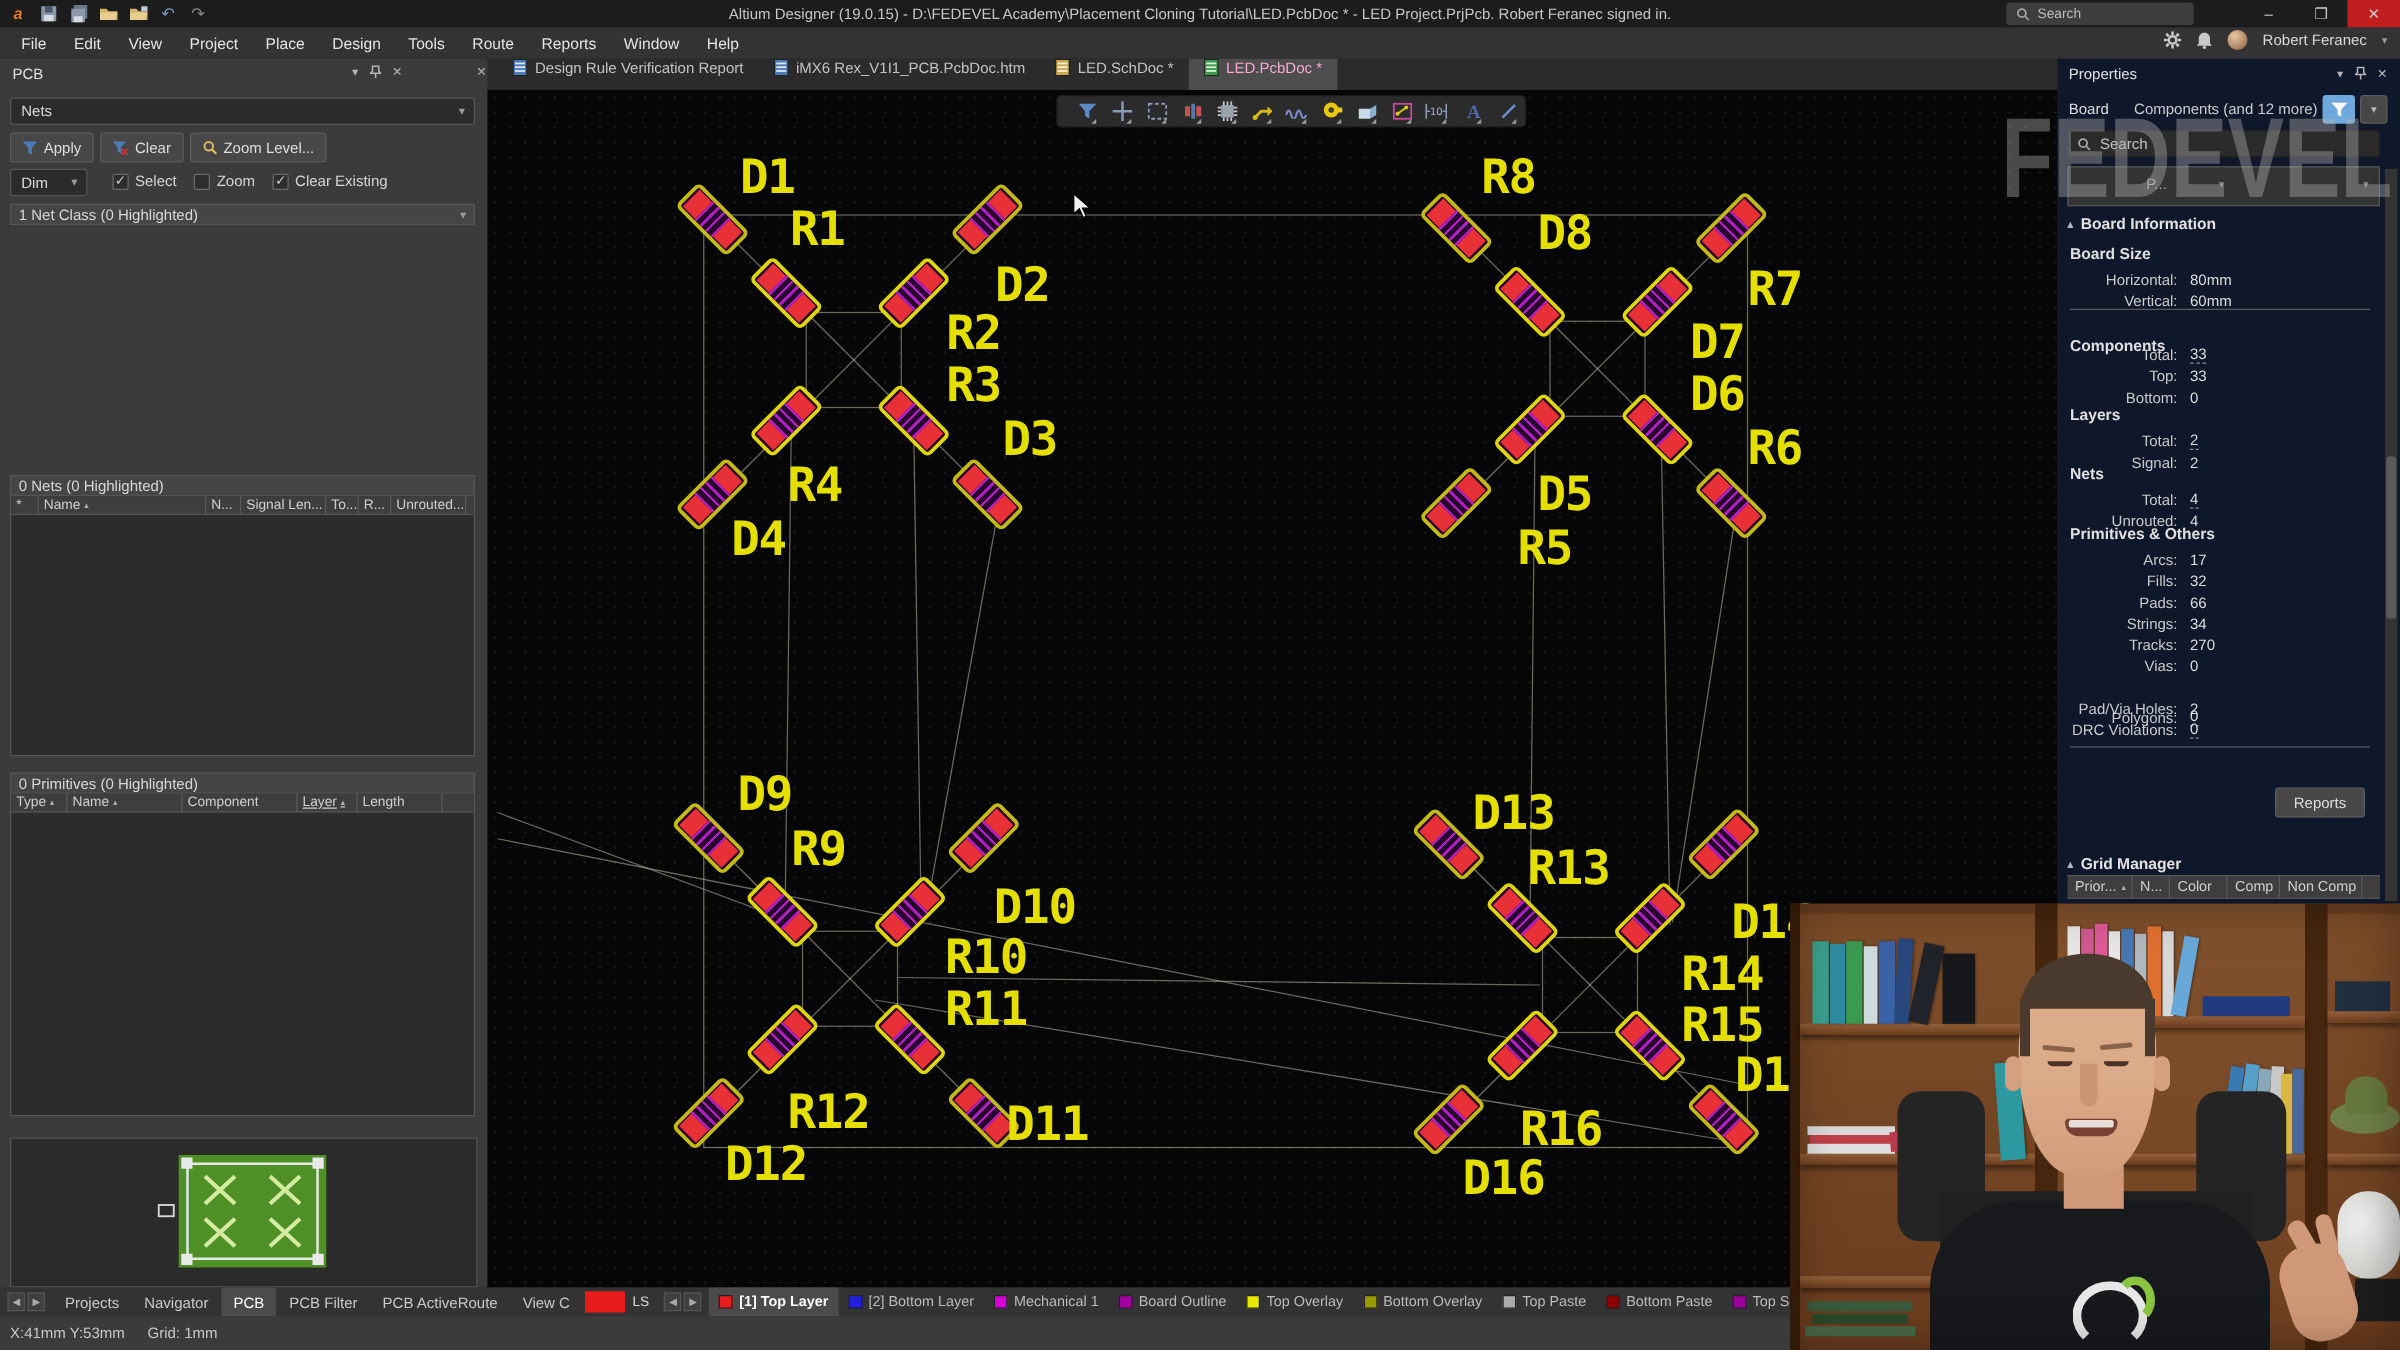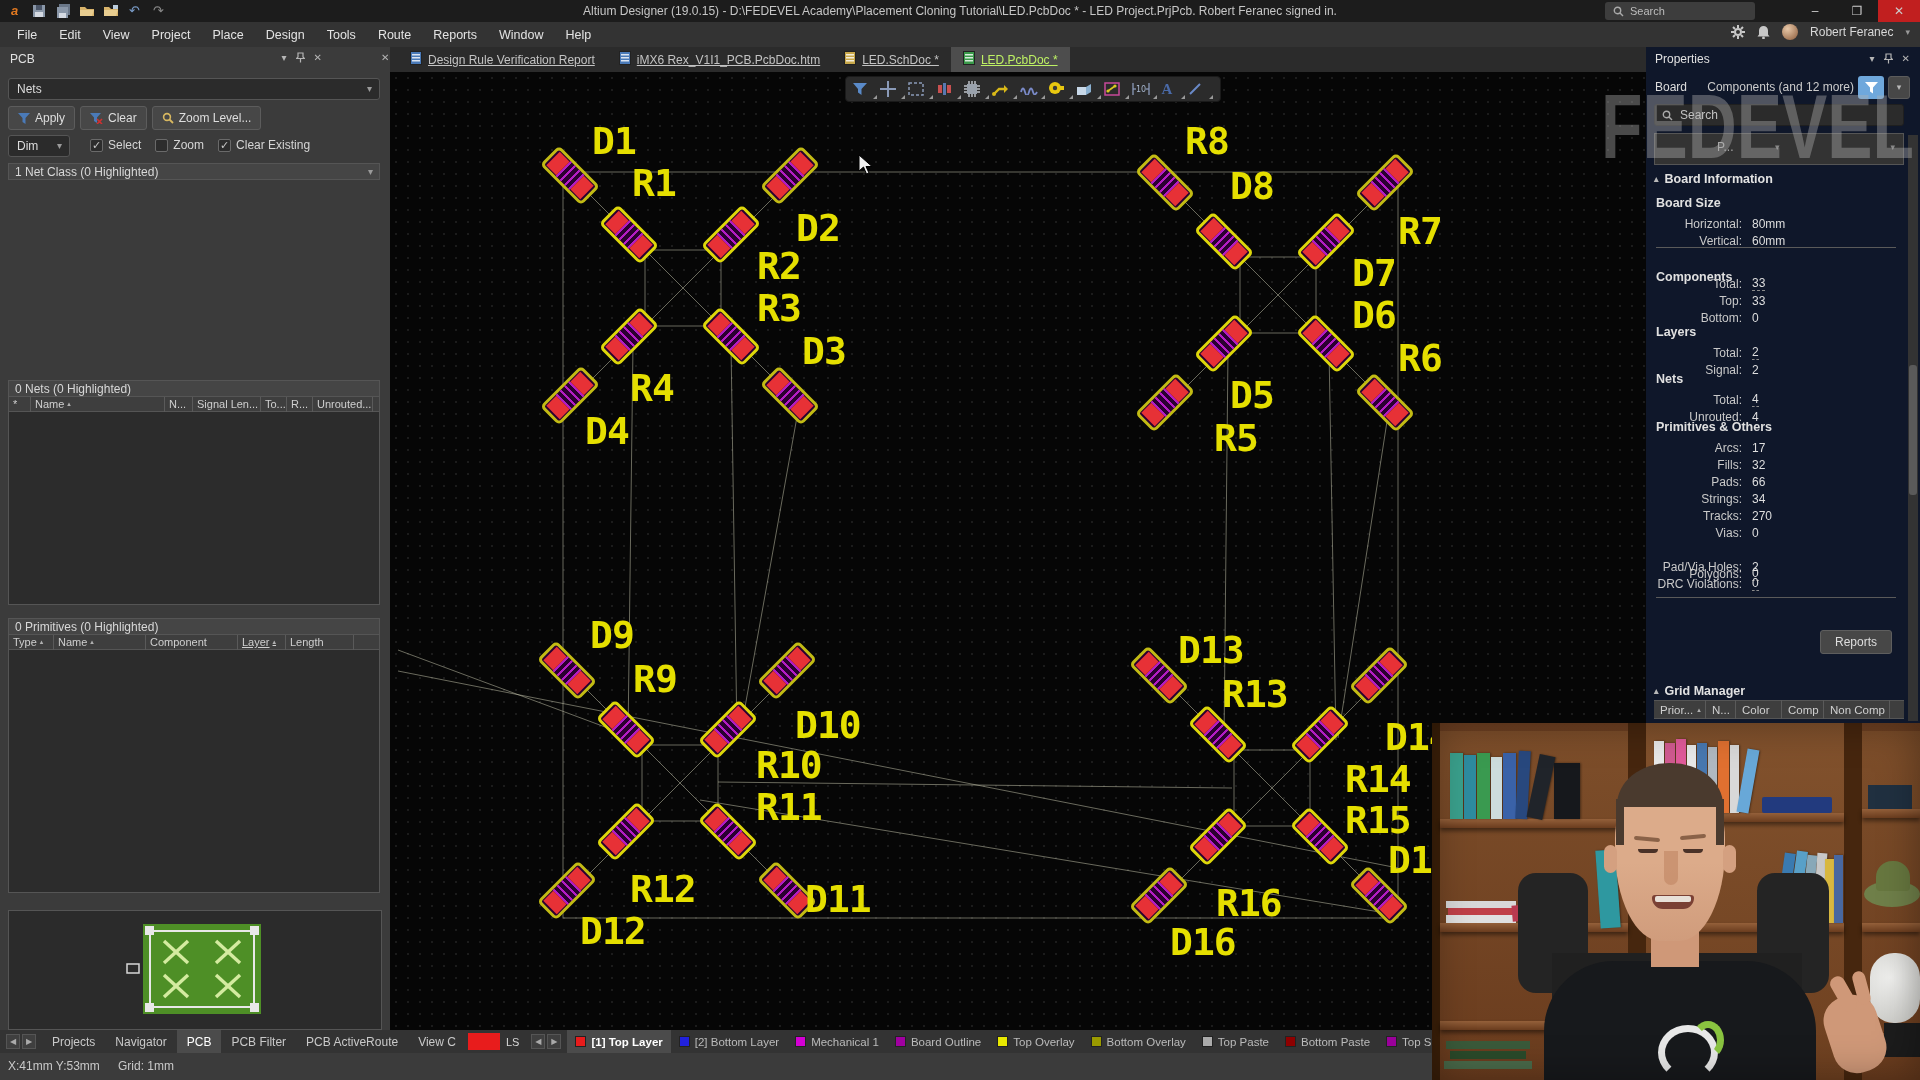--- a/index.html
+++ b/index.html
@@ -13,22 +13,22 @@
   #win-btns .wb { width:42px; height:22px; display:flex; align-items:center; justify-content:center; color:#cccccc; font-size:12px; }
   #wb-close { background:#c11f1f; color:#fff; }
   #menubar { position:absolute; left:0; top:22px; width:1920px; height:25px; background:#333333; display:flex; align-items:center; padding-left:6px; }
   #menubar .menu-item { color:#e3e3e3; font-size:12.5px; padding:4px 11px; }
   #tabrow { position:absolute; left:0; top:47px; width:1920px; height:25px; background:#2b2b2b; }
   #pcb-panel-header { position:absolute; left:0; top:0; width:390px; height:25px; background:#3b3b3b; color:#d8d8d8; font-size:12px; }
   #pcb-panel-header .ph-label{ position:absolute; left:10px; top:5px; color:#e0e0e0;}
   .ph-icons { position:absolute; right:68px; top:5px; display:flex; gap:9px; color:#b5b5b5; font-size:10px; }
   #tabrow .stray-close{ position:absolute; left:381px; top:5px; color:#b5b5b5; font-size:10px;}
   #doc-tabs { position:absolute; left:398px; top:0; height:25px; display:flex; }
-  .doc-tab { display:flex; align-items:center; gap:6px; padding:0 12px; font-size:12px; color:#c3c3c3; height:25px;text-decoration:underline; }
-  .doc-tab.active { background:#4d4d4d; color:#bef264; }
+  .doc-tab { display:flex; gap:6px; padding:0 12px; font-size:12px; color:#c3c3c3; height:25px; }
+  .doc-tab.active { background:#4d4d4d; color:#f9a8d4; }
   #left-panel { position:absolute; left:0; top:72px; width:390px; height:958px; background:#3b3b3b; font-size:12px; color:#d5d5d5; }
   .dropdown { background:#2b2b2b; border:1px solid #555; border-radius:3px; height:22px; display:flex; align-items:center; padding:0 8px; color:#dcdcdc; position:relative; }
   .dropdown .dd-arrow { position:absolute; right:7px; top:4px; color:#9a9a9a; font-size:10px; }
   .btn { background:#474747; border:1px solid #5c5c5c; border-radius:3px; height:24px; display:inline-flex; align-items:center; gap:5px; padding:0 9px; color:#dedede; font-size:12px; }
   .checkrow { display:flex; align-items:center; gap:5px; }
   .checkbox { width:13px; height:13px; background:#2d2d2d; border:1px solid #6a6a6a; border-radius:2px; color:#c8c8c8; font-size:11px; line-height:11px; text-align:center; }
   .list-header { background:#454545; border:1px solid #555; height:17px; display:flex; align-items:center; padding:0 6px; color:#d8d8d8; position:relative; }
   .list-box { background:#2c2c2c; border:1px solid #555; border-top:none; }
   .col-header { display:flex; background:#3e3e3e; border-bottom:1px solid #555; color:#cfcfcf; height:15px; align-items:center; font-size:11px; }
   .col-header .col { border-right:1px solid #5a5a5a; padding:0 4px; height:15px; display:flex; align-items:center; gap:3px; overflow:hidden; white-space:nowrap; }
@@ -37,21 +37,21 @@
   #canvas { position:absolute; left:390px; top:72px; width:1256px; height:958px; background:#060606; overflow:hidden;
     background-image:radial-gradient(circle, #1c1c1c 0.8px, transparent 1px); background-size:12px 12px; }
   #ratsnest { position:absolute; left:0; top:0; }
   .comp { position:absolute; width:58px; height:27px; border:3px solid #ddd70a; border-radius:5px; background:#2a0030; display:flex; align-items:center; justify-content:space-between; padding:2px; }
   .comp.diode { border-color:#c2bb14; }
   .comp .pad { width:15px; height:19px; background:#e73136; }
   .comp .stripes { width:20px; height:21px; background:repeating-linear-gradient(90deg,#b31cc4 0 2px, transparent 2px 6px); }
   .designator { position:absolute; font-family:"DejaVu Sans Mono",monospace; font-weight:bold; font-size:38px; line-height:38px; color:#e5df00; letter-spacing:-1px; }
   #cursor { position:absolute; }
   #float-toolbar { position:absolute; left:455px; top:4px; height:26px; background:#2b2b2b; border:1px solid #1a1a1a; border-radius:4px; display:flex; align-items:center; padding:0 6px; gap:2px; }
-  .tb-icon { width:26px; height:22px; position:relative; display:flex; align-items:center; justify-content:flex-start; }
+  .tb-icon { width:26px; height:22px; position:relative; display:flex; align-items:center; justify-content:flex-end; }
   .tb-icon::after { content:""; position:absolute; right:1px; bottom:1px; border-left:4px solid transparent; border-bottom:4px solid #9a9a9a; }
   #right-panel { position:absolute; left:1646px; top:47px; width:274px; height:983px; background:#0f172a; font-size:12px; color:#cfcfcf; }
   #props-header { position:relative; height:25px; }
   #props-header .ph-label { position:absolute; left:9px; top:5px; color:#e0e0e0; font-size:12px; }
   #props-scope { position:absolute; left:0; top:29px; width:274px; height:24px; }
   #props-scope .board-label { position:absolute; left:9px; top:4px; color:#dddddd; }
   #props-scope .scope-label { position:absolute; right:66px; top:4px; color:#cccccc; }
   #funnel-btn { position:absolute; right:36px; top:0px; width:26px; height:23px; background:#6fa8dc; border-radius:3px; display:flex; align-items:center; justify-content:center; }
   #scope-dd-btn { position:absolute; right:10px; top:0px; width:22px; height:23px; background:#474747; border:1px solid #5c5c5c; border-radius:3px; color:#b8b8b8; font-size:9px; text-align:center; line-height:21px; }
   #props-search { position:absolute; left:8px; top:57px; width:250px; height:22px; background:#2b2b2b; border:1px solid #1f1f1f; border-radius:3px; color:#c3c3c3; display:flex; align-items:center; gap:7px; padding:0 7px; }

